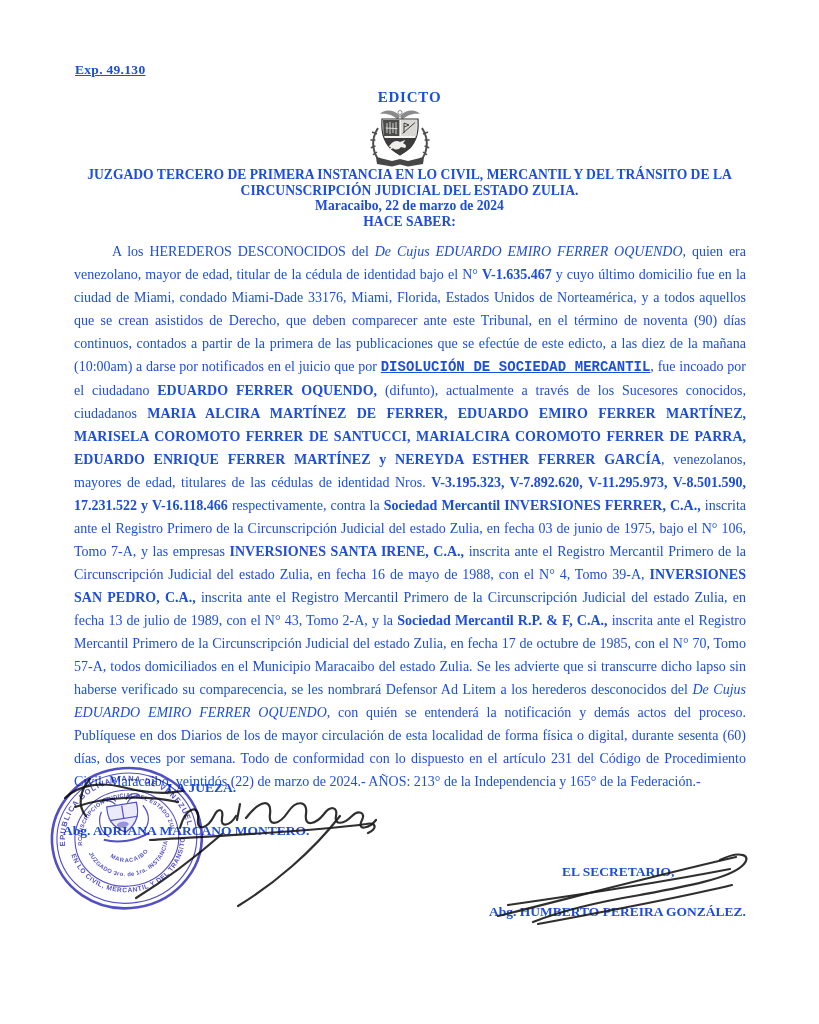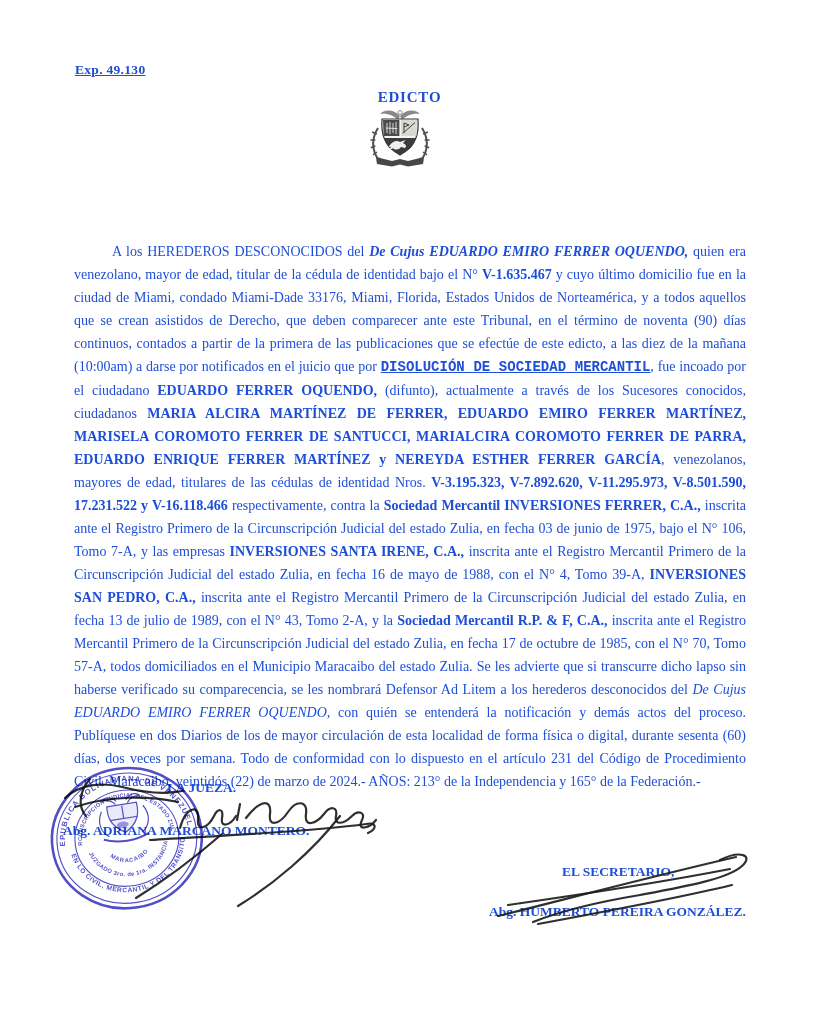--- a/index.html
+++ b/index.html
@@ -14,21 +14,21 @@
   .edicto span{}
   .arms{left:368px;top:107px;}
   .courtblock{left:0;right:0;top:167px;text-align:center;font-weight:bold;font-size:13.6px;line-height:15.6px;}
   .bodypar{
     left:74px;top:240px;width:672px;
     font-size:14px;line-height:23px;text-align:justify;text-indent:38px;
     z-index:1;
   }
   .seg-bold{font-weight:bold;}
   .seg-italic{font-style:italic;}
-  .seg-bolditalic{font-weight:bold;font-style:italic;}
+  .seg-bolditalic{font-weight:normal;font-style:italic;}
   .seg-boldunderline{font-weight:bold;text-decoration:underline;font-family:Liberation Mono, monospace;}
   .judge-title{left:167px;top:780px;font-size:13.5px;font-weight:bold;z-index:1;}
   .judge-name{left:63px;top:823px;font-size:13.5px;font-weight:bold;z-index:1;}
   .sec-title{left:562px;top:864px;font-size:13.5px;font-weight:bold;z-index:1;}
   .sec-name{left:489px;top:904px;font-size:13.5px;font-weight:bold;z-index:1;}
   .sig{z-index:2;}
   .sig path{fill:none;stroke:#1d1d1d;stroke-width:2.2;stroke-linecap:round;stroke-linejoin:round;opacity:.92;}
   .stampwrap{left:48px;top:764px;width:160px;height:150px;z-index:3;mix-blend-mode:multiply;opacity:.9;transform:rotate(-9deg);}
   .stamp-text{font-family:"Liberation Sans","DejaVu Sans",sans-serif;font-weight:bold;}
 </style>
@@ -56,20 +56,26 @@
     <path d="M34.6 26.4 L47 15.6" stroke="#3e3e3e" stroke-width="1"></path>
     <path d="M15.9 31 L48.1 31 C46 39 41 44 32 47.4 C23 44 18 39 15.9 31 Z" fill="#3c3c3c"></path>
     <path d="M22 38 C25 34 29 33 32 35 L37.5 33 L35 36.2 C38 37.2 39 39.4 37 41 L33 40 C31 43 27 43.2 25 41.2 L21 43 L23 40 L20.6 39.4 Z" fill="#efeeea"></path>
     <path d="M10 21 C2 33 4 50 16 57" stroke="#4e4e4e" stroke-width="2" fill="none"></path>
     <path d="M9 27 l-5 -2 M7.4 33 l-5 0 M7.4 39 l-4.6 1.8 M9 45 l-4 2.8 M12 51 l-3 3.6" stroke="#4e4e4e" stroke-width="1.5"></path>
     <path d="M54 21 C62 33 60 50 48 57" stroke="#4e4e4e" stroke-width="2" fill="none"></path>
     <path d="M55 27 l5 -2 M56.6 33 l5 0 M56.6 39 l4.6 1.8 M55 45 l4 2.8 M52 51 l3 3.6" stroke="#4e4e4e" stroke-width="1.5"></path>
     <path d="M8 50 L24 54 L32 52 L40 54 L56 50 L55 57 L40 59.6 L32 57.6 L24 59.6 L9 57 Z" fill="#474747"></path>
   </svg>
 
+  <div class="abs courtblock">
+    <div>JUZGADO TERCERO DE PRIMERA INSTANCIA EN LO CIVIL, MERCANTIL Y DEL TRÁNSITO DE LA</div>
+    <div>CIRCUNSCRIPCIÓN JUDICIAL DEL ESTADO ZULIA.</div>
+    <div>Maracaibo, 22 de marzo de 2024</div>
+    <div>HACE SABER:</div>
+  </div>
 
   <div class="abs bodypar"><span class="seg-normal">A los HEREDEROS DESCONOCIDOS del </span><span class="seg-bolditalic">De Cujus EDUARDO EMIRO FERRER OQUENDO,</span><span class="seg-normal"> quien era venezolano, mayor de edad, titular de la cédula de identidad bajo el N° </span><span class="seg-bold">V-1.635.467</span><span class="seg-normal"> y cuyo último domicilio fue en la ciudad de Miami, condado Miami-Dade 33176, Miami, Florida, Estados Unidos de Norteamérica, y a todos aquellos que se crean asistidos de Derecho, que deben comparecer ante este Tribunal, en el término de noventa (90) días continuos, contados a partir de la primera de las publicaciones que se efectúe de este edicto, a las diez de la mañana (10:00am) a darse por notificados en el juicio que por </span><span class="seg-boldunderline">DISOLUCIÓN DE SOCIEDAD MERCANTIL</span><span class="seg-normal">, fue incoado por el ciudadano </span><span class="seg-bold">EDUARDO FERRER OQUENDO,</span><span class="seg-normal"> (difunto), actualmente a través de los Sucesores conocidos, ciudadanos </span><span class="seg-bold">MARIA ALCIRA MARTÍNEZ DE FERRER, EDUARDO EMIRO FERRER MARTÍNEZ, MARISELA COROMOTO FERRER DE SANTUCCI, MARIALCIRA COROMOTO FERRER DE PARRA, EDUARDO ENRIQUE FERRER MARTÍNEZ y NEREYDA ESTHER FERRER GARCÍA</span><span class="seg-normal">, venezolanos, mayores de edad, titulares de las cédulas de identidad Nros. </span><span class="seg-bold">V-3.195.323, V-7.892.620, V-11.295.973, V-8.501.590, 17.231.522 y V-16.118.466</span><span class="seg-normal"> respectivamente, contra la </span><span class="seg-bold">Sociedad Mercantil INVERSIONES FERRER, C.A.,</span><span class="seg-normal"> inscrita ante el Registro Primero de la Circunscripción Judicial del estado Zulia, en fecha 03 de junio de 1975, bajo el N° 106, Tomo 7-A, y las empresas </span><span class="seg-bold">INVERSIONES SANTA IRENE, C.A.,</span><span class="seg-normal"> inscrita ante el Registro Mercantil Primero de la Circunscripción Judicial del estado Zulia, en fecha 16 de mayo de 1988, con el N° 4, Tomo 39-A, </span><span class="seg-bold">INVERSIONES SAN PEDRO, C.A.,</span><span class="seg-normal"> inscrita ante el Registro Mercantil Primero de la Circunscripción Judicial del estado Zulia, en fecha 13 de julio de 1989, con el N° 43, Tomo 2-A, y la </span><span class="seg-bold">Sociedad Mercantil R.P. &amp; F, C.A.,</span><span class="seg-normal"> inscrita ante el Registro Mercantil Primero de la Circunscripción Judicial del estado Zulia, en fecha 17 de octubre de 1985, con el N° 70, Tomo 57-A, todos domiciliados en el Municipio Maracaibo del estado Zulia. Se les advierte que si transcurre dicho lapso sin haberse verificado su comparecencia, se les nombrará Defensor Ad Litem a los herederos desconocidos del </span><span class="seg-italic">De Cujus EDUARDO EMIRO FERRER OQUENDO</span><span class="seg-normal">, con quién se entenderá la notificación y demás actos del proceso. Publíquese en dos Diarios de los de mayor circulación de esta localidad de forma física o digital, durante sesenta (60) días, dos veces por semana. Todo de conformidad con lo dispuesto en el artículo 231 del Código de Procedimiento Civil. Maracaibo, veintidós (22) de marzo de 2024.- AÑOS: 213° de la Independencia y 165° de la Federación.-</span></div>
 
   <div class="abs judge-title">LA JUEZA.</div>
   <div class="abs judge-name">Abg. ADRIANA MARCANO MONTERO.</div>
 
   <svg class="abs sig" style="left:50px;top:762px;" width="330" height="160" viewBox="0 0 330 160">
     <path d="M15 36 C30 22 52 20 72 25 C100 32 118 32 132 29"></path>
     <path d="M40 17 C30 28 27 44 36 54"></path>
     <path d="M25 45 C60 33 100 34 128 40"></path>

